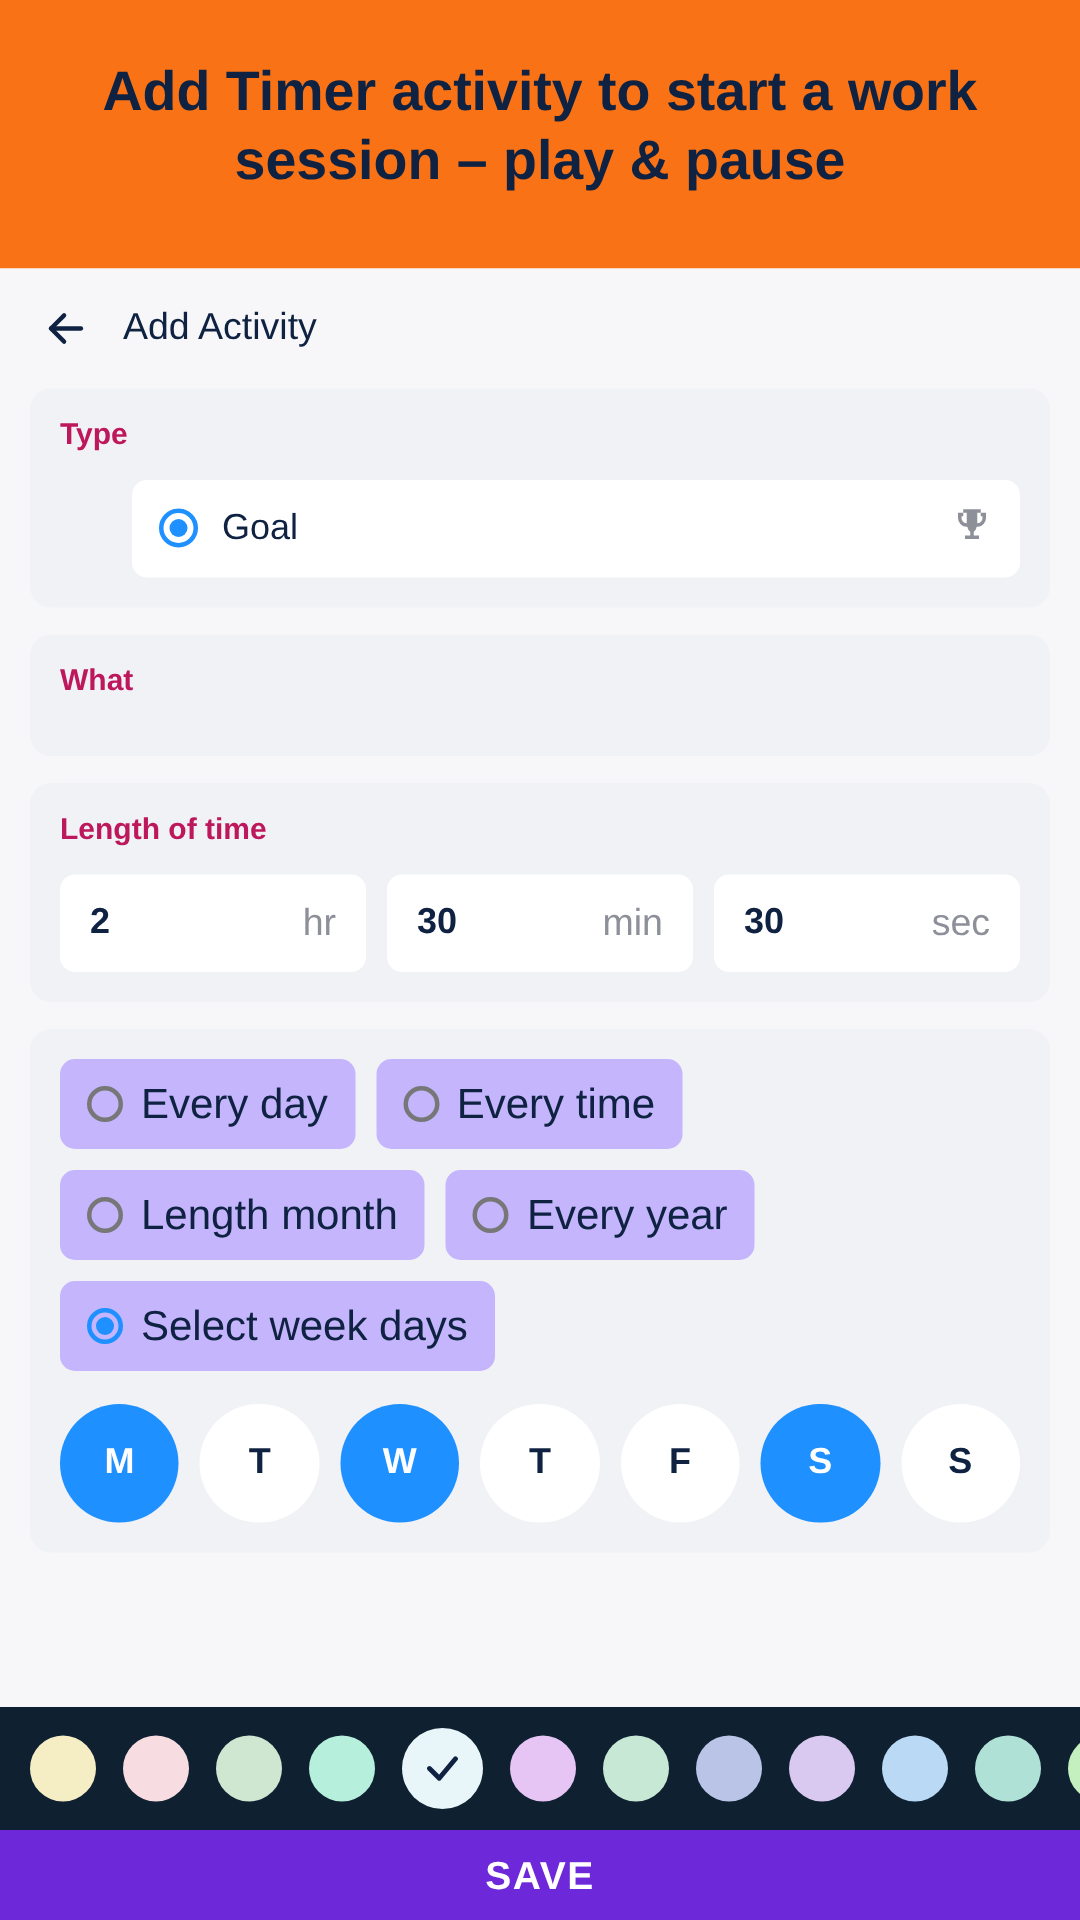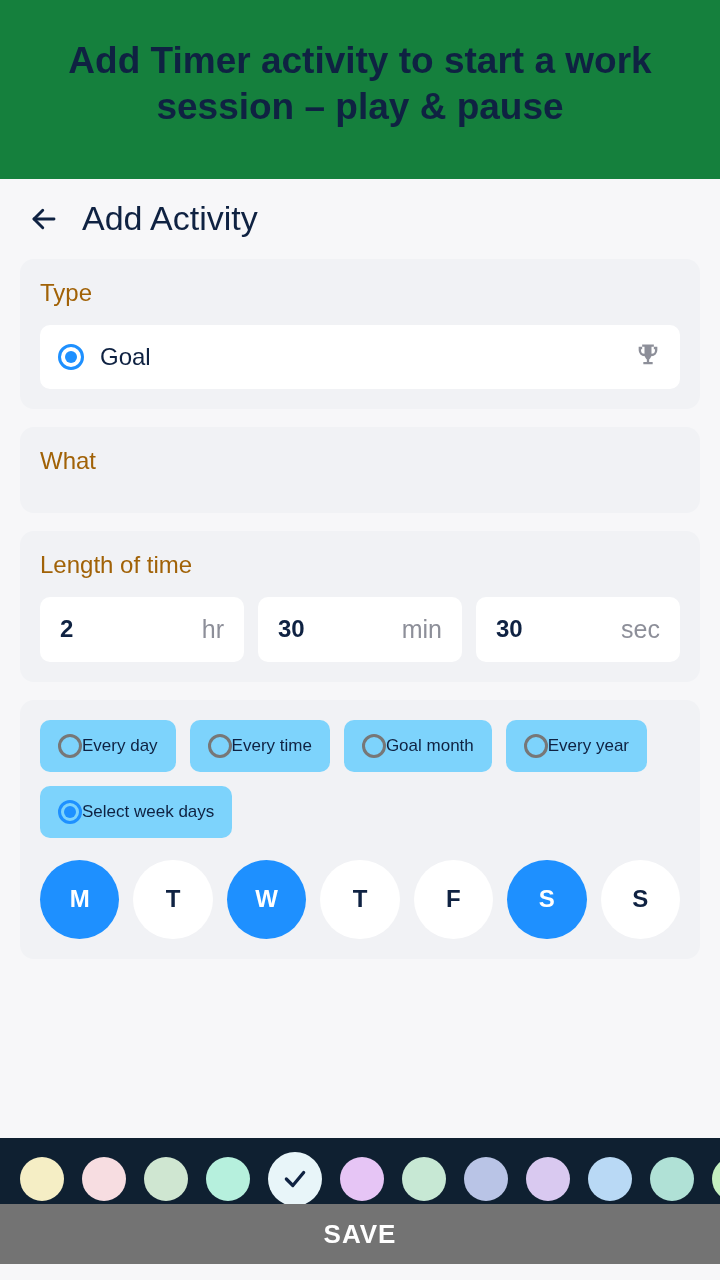--- a/index.html
+++ b/index.html
@@ -5,21 +5,21 @@
   * { box-sizing: border-box; margin: 0; padding: 0; }
   body {
     width: 720px;
     height: 1280px;
     font-family: -apple-system, BlinkMacSystemFont, 'Segoe UI', Arial, sans-serif;
     background: #f7f7f9;
     overflow: hidden;
     position: relative;
   }
   .banner {
-    background: #15803d;
+    background: #f97316;
     padding: 38px 40px 48px;
     text-align: center;
     color: #0f2242;
     font-weight: 800;
     font-size: 37px;
     line-height: 1.25;
   }
   .header {
     display: flex;
     align-items: center;
@@ -27,38 +27,38 @@
     background: #f7f7f9;
   }
   .back-arrow {
     width: 40px; height: 40px;
     display: inline-flex; align-items: center; justify-content: center;
     cursor: pointer;
     color: #0f2242;
     margin-right: 18px;
   }
   .header-title {
-    font-size: 34px;
+    font-size: 25px;
     font-weight: 500;
     color: #0f2242;
   }
   .content { padding: 0 20px; }
   .card {
     background: #f1f2f5;
     border-radius: 14px;
     padding: 20px;
     margin-bottom: 18px;
   }
   .card-label {
-    font-size: 24px;
-    font-weight: 400;
-    color: #a16207;
+    font-size: 20px;
+    font-weight: 700;
+    color: #be185d;
     margin-bottom: 18px;
   }
-  .type-row { display: flex; gap: 16px; }
+  .type-row { display: flex; gap: 16px; margin-left: 48px; }
   .type-option {
     flex: 1;
     background: #fff;
     border-radius: 10px;
     padding: 16px 18px;
     display: flex;
     align-items: center;
     gap: 16px;
     cursor: pointer;
   }
@@ -101,28 +101,28 @@
   }
   .time-val { font-size: 24px; font-weight: 700; color: #0f2242; }
   .time-unit { font-size: 25px; color: #8d8f99; }
   .period-grid {
     display: flex;
     flex-wrap: wrap;
     gap: 14px;
     margin-bottom: 22px;
   }
   .period-option {
-    background: #7dd3fc;
+    background: #c4b5fd;
     border-radius: 10px;
     padding: 14px 18px;
     display: flex;
     align-items: center;
-    gap: 0;
-    cursor: pointer;
-    font-size: 17px;
+    gap: 12px;
+    cursor: pointer;
+    font-size: 28px;
     color: #0f2242;
   }
   .period-option .radio { width: 24px; height: 24px; }
   .weekdays { display: flex; gap: 14px; }
   .day-circle {
     flex: 1;
     aspect-ratio: 1;
     background: #fff;
     border-radius: 50%;
     display: flex;
@@ -154,23 +154,23 @@
     display: flex;
     align-items: center;
     justify-content: center;
     flex-shrink: 0;
   }
   .color-swatch.selected {
     width: 54px; height: 54px;
   }
   .save-bar {
     position: absolute;
-    bottom: 16px; left: 0; right: 0;
+    bottom: 0; left: 0; right: 0;
     height: 60px;
-    background: #737373;
+    background: #6d28d9;
     color: #fff;
     display: flex;
     align-items: center;
     justify-content: center;
     font-size: 26px;
     font-weight: 800;
     letter-spacing: 1px;
     cursor: pointer;
   }
 </style>
@@ -233,21 +233,21 @@
       <div class="period-option">
         <span class="radio unchecked"></span>
         <span>Every day</span>
       </div>
       <div class="period-option">
         <span class="radio unchecked"></span>
         <span>Every time</span>
       </div>
       <div class="period-option">
         <span class="radio unchecked"></span>
-        <span>Goal month</span>
+        <span>Length month</span>
       </div>
       <div class="period-option">
         <span class="radio unchecked"></span>
         <span>Every year</span>
       </div>
       <div class="period-option">
         <span class="radio checked"></span>
         <span>Select week days</span>
       </div>
     </div>

